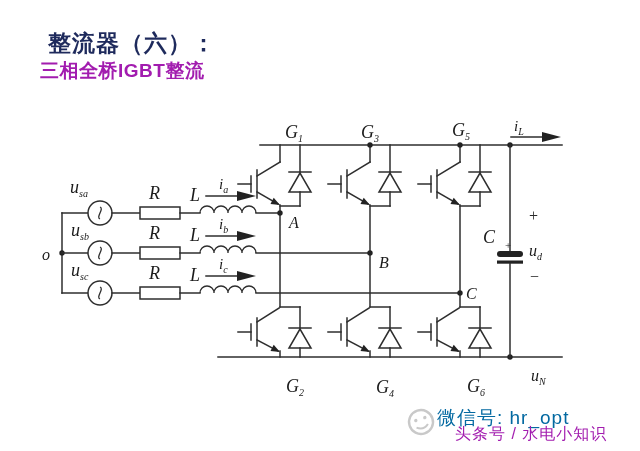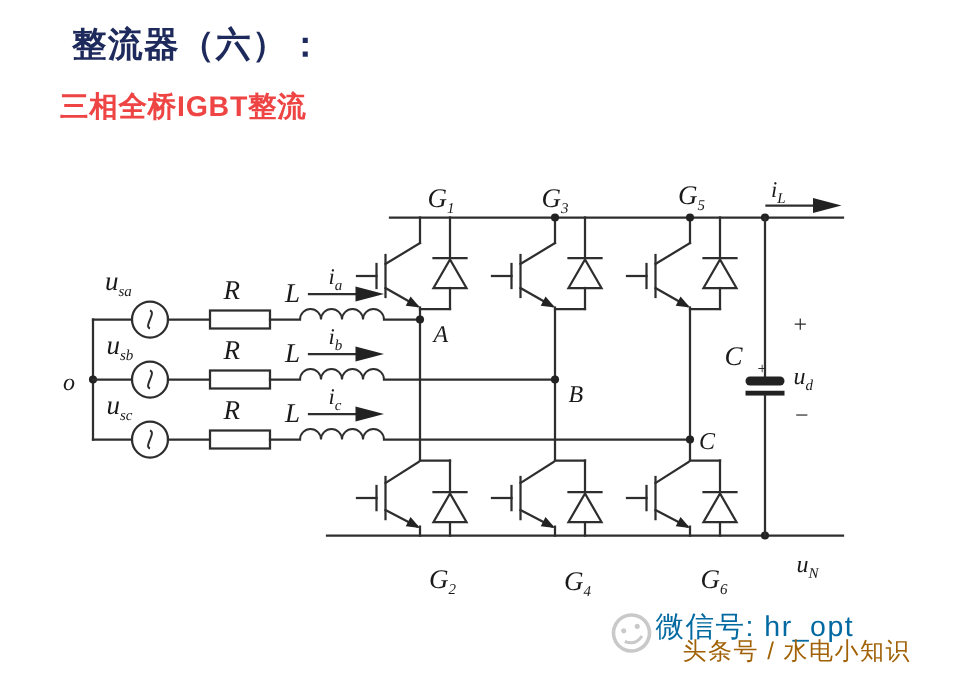--- a/index.html
+++ b/index.html
@@ -1,37 +1,37 @@
 <!DOCTYPE html>
 <html><head>
 <meta charset="utf-8">
 <style>
   html,body{margin:0;padding:0;background:#ffffff;}
   .stage{position:relative;width:640px;height:451px;background:#fff;overflow:hidden;
          font-family:"Liberation Sans",sans-serif;}
-  .title{position:absolute;left:48px;top:14px;font-size:23px;font-weight:bold;
+  .title{position:absolute;left:48px;top:28px;font-size:23px;font-weight:bold;
          color:#1e2a5c;letter-spacing:1px;font-family:Liberation Mono, monospace;}
   .subtitle{position:absolute;left:40px;top:58px;font-size:19px;font-weight:bold;
-         color:#ef4444;letter-spacing:0.5px;}
+         color:#a21caf;letter-spacing:0.5px;}
   svg.circuit{position:absolute;left:0;top:0;}
   .wire{stroke:#2e2e2e;stroke-width:1.5;fill:none;stroke-linecap:square;}
   .thin{stroke:#2e2e2e;stroke-width:1.3;fill:none;}
   .comp{fill:#ffffff;stroke:#2e2e2e;stroke-width:1.5;}
   .hollow{fill:#ffffff;stroke:#2e2e2e;stroke-width:1.5;stroke-linejoin:miter;}
   .solid{fill:#222222;stroke:none;}
   .dot{fill:#222222;stroke:none;}
   .clbl{font-family:"Liberation Serif",serif;font-style:italic;fill:#1a1a1a;font-size:18px;}
   .clbl .sub, .sub{font-size:10px;}
   .med{font-size:16px;}
   .small{font-size:15px;}
   .sign{font-family:"Liberation Serif",serif;font-style:normal;fill:#2a2a2a;font-size:16px;}
   .tiny-sign{font-family:"Liberation Serif",serif;font-style:normal;fill:#2a2a2a;font-size:11px;}
   .watermark{position:absolute;color:#c6c6c6;}
   .wm1{left:437px;top:405px;font-size:19px;letter-spacing:1px;color:#0369a1;}
-  .wm2{left:455px;top:424px;font-size:16px;letter-spacing:1px;color:#a16207;}
+  .wm2{left:455px;top:424px;font-size:16px;letter-spacing:1px;color:#a21caf;}
 </style>
 </head>
 <body>
 
 <div class="stage">
 
   <div class="title">整流器（六）：</div>
   <div class="subtitle">三相全桥IGBT整流</div>
 
   <svg class="circuit" width="640" height="451" viewBox="0 0 640 451">

